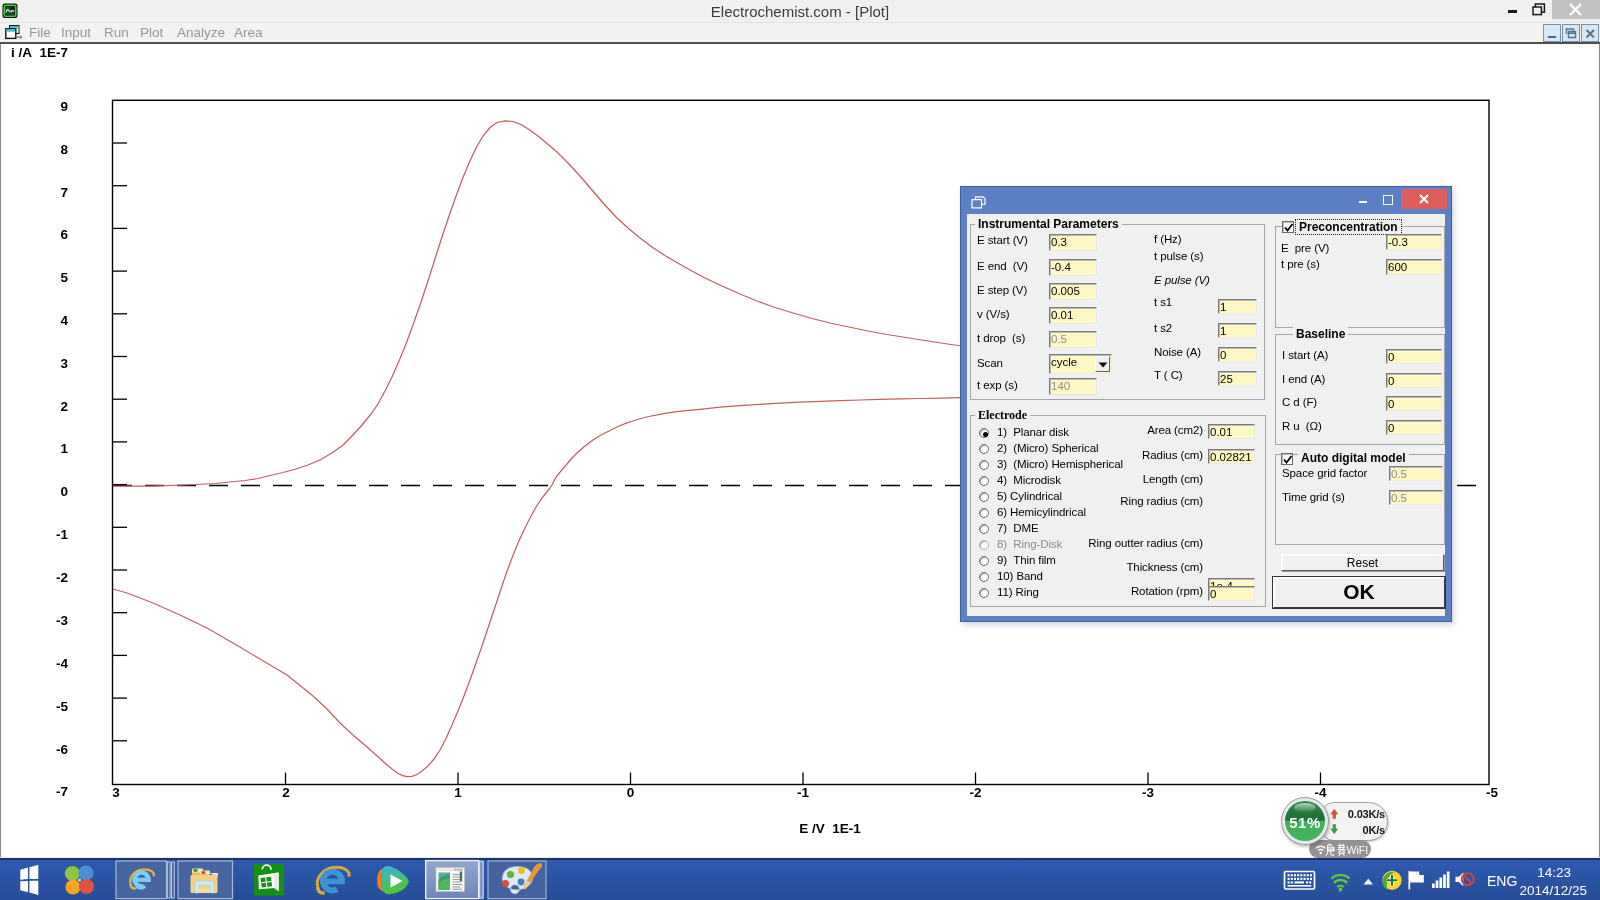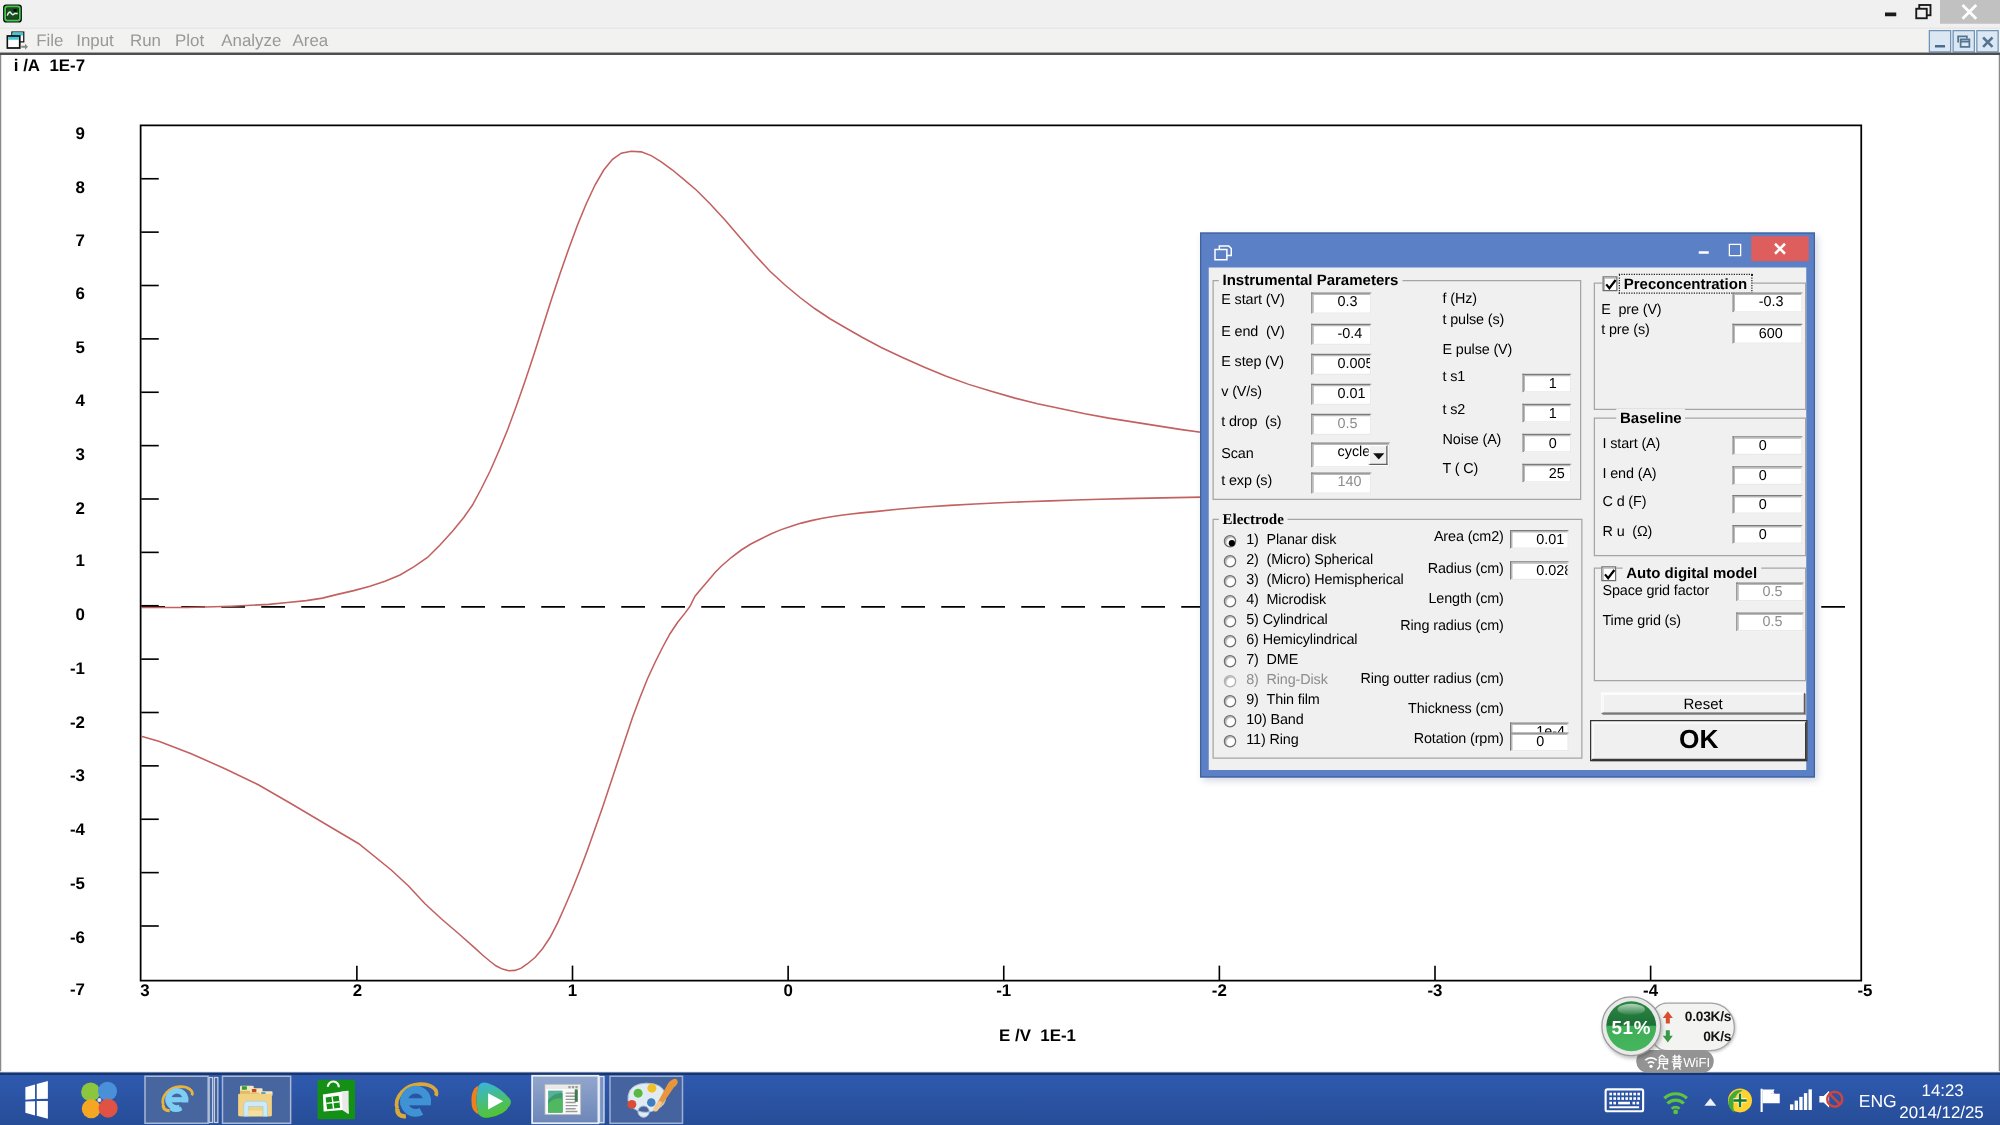--- a/index.html
+++ b/index.html
@@ -17,21 +17,21 @@
 #closeblk{left:1552px;top:0;width:48px;height:19px;background:#c1c1c1;}
 
 .mdibtn{position:absolute;top:24px;width:18px;height:18px;background:#dbe7f3;border:1px solid #6f94b8;}
 
 #dlg{left:960px;top:186px;width:492px;height:436px;background:#5b80c6;border:1px solid #41619c;box-shadow:2px 3px 6px rgba(60,80,130,0.25);}
 #dlgc{position:absolute;left:6px;top:27px;width:478px;height:402px;background:#f0f0f0;}
 #dlgtitle{position:absolute;left:0;top:3px;width:100%;text-align:center;font-size:17px;color:#20355c;}
 .dg{position:absolute;border:1px solid #a5a5a5;}
 .dglbl{position:absolute;font-weight:bold;font-size:12px;background:#f0f0f0;padding:0 3px;white-space:nowrap;color:#000;}
 .lb{position:absolute;font-size:11.5px;letter-spacing:-0.1px;color:#000;white-space:nowrap;}
-.fld{position:absolute;background:#ffffff;border:1px solid #7b7b7b;border-bottom-color:#e9e9e9;border-right-color:#e9e9e9;box-shadow:inset 1px 1px 0 #b9b9b9;font-size:11.5px;color:#000;padding:1px 0 0 20px;white-space:nowrap;overflow:hidden;}
+.fld{position:absolute;background:#fef9c3;border:1px solid #7b7b7b;border-bottom-color:#e9e9e9;border-right-color:#e9e9e9;box-shadow:inset 1px 1px 0 #b9b9b9;font-size:11.5px;color:#000;padding:1px 0 0 1px;white-space:nowrap;overflow:hidden;}
 .gray{color:#8d8d8d;}
 .radio{position:absolute;width:10px;height:10px;border-radius:50%;background:#fff;border:1px solid #6d6d6d;box-shadow:inset 1px 1px 1px #aaa;}
 .chk{position:absolute;width:12px;height:12px;background:#fff;border:1px solid #6d6d6d;box-shadow:inset 1px 1px 0 #bbb;}
 .btn3d{position:absolute;background:#f0f0f0;border:1px solid;border-color:#ffffff #5a5a5a #5a5a5a #ffffff;box-shadow:1px 1px 0 #999,inset 1px 1px 0 #fcfcfc;text-align:center;color:#000;}
 
 #taskbar{left:0;top:857px;width:1600px;height:43px;background:linear-gradient(#2f5ab0,#264d97);border-top:1px solid #ececec;}
 #tbline{left:0;top:858px;width:1600px;height:2px;background:#17356e;}
 
 #pill{left:1321px;top:802px;width:67px;height:39px;background:#f3f3f2;border:1px solid #a2a2a2;border-radius:13px 20px 20px 13px;box-shadow:1px 1px 2px rgba(0,0,0,0.2);}
 #wifitag{left:1309px;top:840px;width:62px;height:18px;background:#939393;border-radius:9px;}
@@ -108,20 +108,21 @@
         <text x="975.5" y="797">-2</text>
     <text x="1148" y="797">-3</text>
         <text x="1320.5" y="797">-4</text>
         <text x="1492" y="797">-5</text>
   </g>
   <text x="11" y="57" font-family="Liberation Sans" font-size="13.5" font-weight="bold" fill="#000">i /A&nbsp;&nbsp;1E-7</text>
   <text x="830" y="833" font-family="Liberation Sans" font-size="13.5" font-weight="bold" fill="#000" text-anchor="middle">E /V&nbsp;&nbsp;1E-1</text>
 </svg>
 
 <div class="abs" id="titlebar"></div>
+<div class="abs" id="titletxt">Electrochemist.com - [Plot]</div>
 <svg class="abs" style="left:2px;top:3px;" width="17" height="16" viewBox="0 0 17 16">
   <rect x="0.5" y="0.5" width="15" height="14.5" rx="2.5" fill="#050505"></rect>
   <rect x="2.2" y="2.2" width="11.6" height="11.1" rx="1.5" fill="none" stroke="#44c94f" stroke-width="1.6"></rect>
   <rect x="3.4" y="3.4" width="9.2" height="8.7" fill="#1c4a22"></rect>
   <path d="M3.8,9.5 Q5.2,5.2 6.8,7.5 Q8.2,9.8 9.6,7.8 L12.2,7.8" fill="none" stroke="#dff5df" stroke-width="1.2"></path>
   <rect x="8.8" y="4.2" width="2.6" height="2.2" fill="#0a0a0a"></rect>
 </svg>
 <div class="abs" id="wmin"></div>
 <svg class="abs" style="left:1532px;top:3px;" width="14" height="14" viewBox="0 0 14 14">
   <rect x="3.4" y="1" width="9" height="8.2" fill="none" stroke="#1a1a1a" stroke-width="1.5"></rect>
@@ -197,21 +198,21 @@
 <div class="lb" style="left:16px;top:170px;">Scan</div>
 <div class="fld" style="left:88px;top:167px;width:63px;height:20px;">cycle</div>
 <div class="abs" style="left:134px;top:169px;width:15px;height:16px;background:#f0f0f0;border:1px solid;border-color:#fdfdfd #5f5f5f #5f5f5f #fdfdfd;"></div>
 <svg class="abs" style="left:137px;top:175px;" width="10" height="6" viewBox="0 0 10 6">
         <path d="M0.5,0.5 L9.5,0.5 L5,5.5 z" fill="#111"></path>
       </svg>
 <div class="lb" style="left:16px;top:192px;">t exp (s)</div>
       <div class="fld gray" style="left:88px;top:191px;width:48px;height:17px;">140</div>
 <div class="lb" style="left:193px;top:46px;">f (Hz)</div>
 <div class="lb" style="left:193px;top:63px;">t pulse (s)</div>
-<div class="lb" style="left:193px;top:87px;">E pulse (V)</div>
+<div class="lb" style="left:193px;top:87px;font-style:italic;">E pulse (V)</div>
 <div class="lb" style="left:193px;top:109px;">t s1</div>
       <div class="fld" style="left:257px;top:112px;width:39px;height:15px;">1</div>
 <div class="lb" style="left:193px;top:135px;">t s2</div>
       <div class="fld" style="left:257px;top:136px;width:39px;height:15px;">1</div>
 <div class="lb" style="left:193px;top:159px;">Noise (A)</div>
       <div class="fld" style="left:257px;top:160px;width:39px;height:15px;">0</div>
 <div class="lb" style="left:193px;top:182px;">T ( C)</div>
       <div class="fld" style="left:257px;top:184px;width:39px;height:15px;">25</div>
 
 <div class="chk" style="left:321px;top:34px;"></div>

